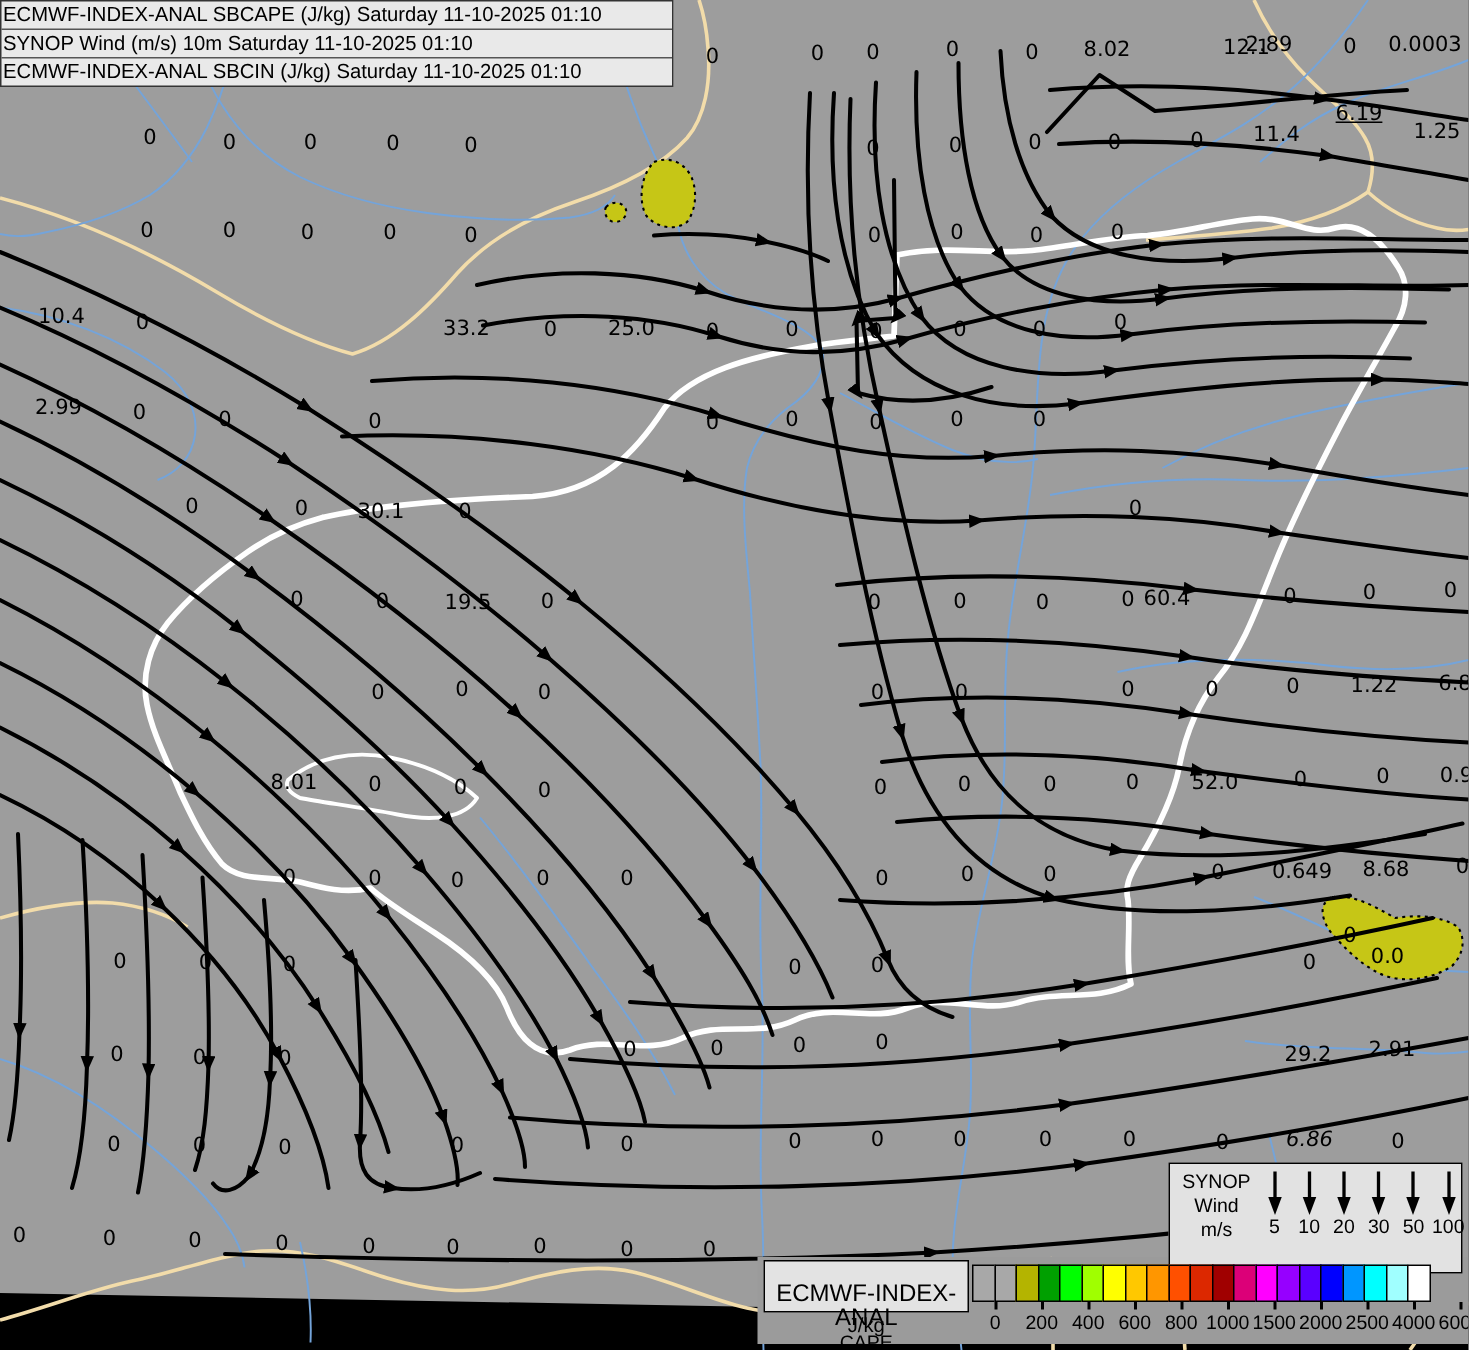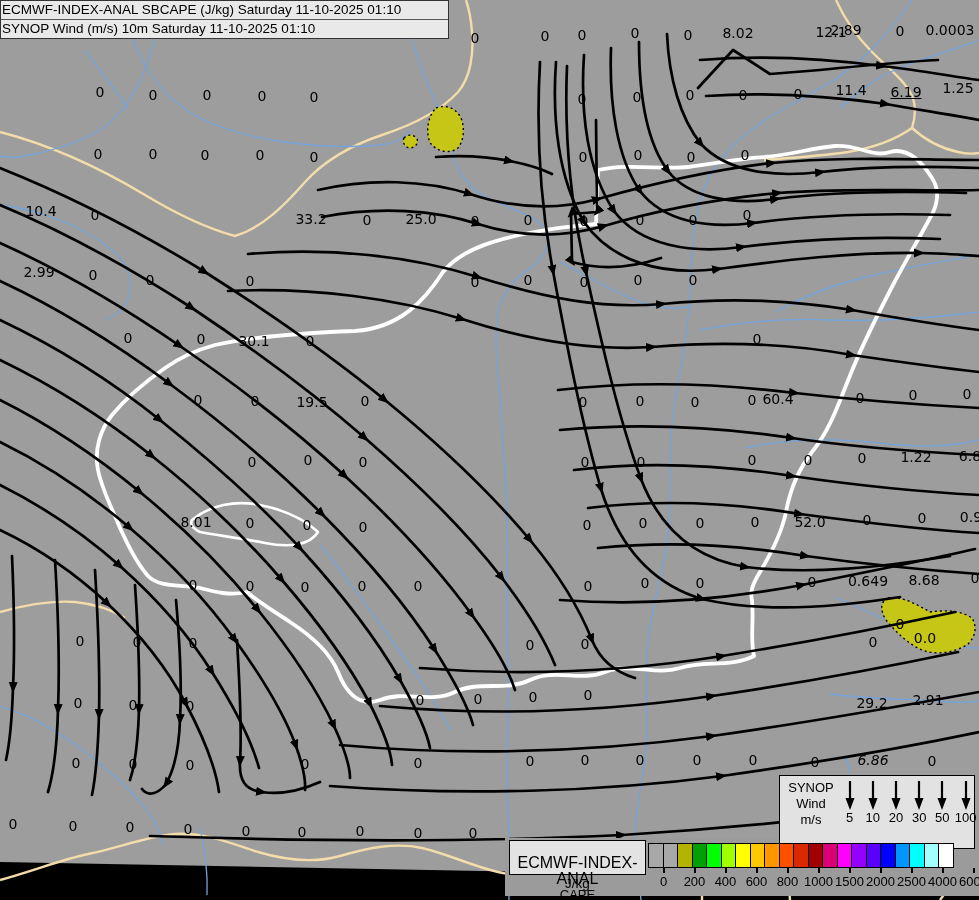--- a/index.html
+++ b/index.html
@@ -163,21 +163,21 @@
       <span class="vlabel" style="left: 950px; top: 30px;">0.0003</span>
       <span class="vlabel" style="left: 900px; top: 31px;">0</span>
       <span class="vlabel" style="left: 545px; top: 36px;">0</span>
       <span class="vlabel" style="left: 582px; top: 35px;">0</span>
       <span class="vlabel" style="left: 635px; top: 33px;">0</span>
       <span class="vlabel" style="left: 688px; top: 35px;">0</span>
       <span class="vlabel" style="left: 475px; top: 38px;">0</span>
       <span class="vlabel" style="left: 743px; top: 95px;">0</span>
       <span class="vlabel" style="left: 798px; top: 94px;">0</span>
       <span class="vlabel" style="left: 851px; top: 90px;">11.4</span>
-      <span class="vlabel" style="left: 906px; top: 92px; text-decoration: underline;">6.19</span>
+      <span class="vlabel" style="left: 906px; top: 76px; text-decoration: underline;">6.19</span>
       <span class="vlabel" style="left: 958px; top: 88px;">1.25</span>
       <span class="vlabel" style="left: 100px; top: 92px;">0</span>
       <span class="vlabel" style="left: 153px; top: 95px;">0</span>
       <span class="vlabel" style="left: 207px; top: 95px;">0</span>
       <span class="vlabel" style="left: 262px; top: 96px;">0</span>
       <span class="vlabel" style="left: 314px; top: 97px;">0</span>
       <span class="vlabel" style="left: 582px; top: 99px;">0</span>
       <span class="vlabel" style="left: 637px; top: 97px;">0</span>
       <span class="vlabel" style="left: 690px; top: 95px;">0</span>
       <span class="vlabel" style="left: 98px; top: 154px;">0</span>
@@ -297,20 +297,21 @@
       <span class="vlabel" style="left: 246px; top: 831px;">0</span>
       <span class="vlabel" style="left: 302px; top: 832px;">0</span>
       <span class="vlabel" style="left: 360px; top: 831px;">0</span>
       <span class="vlabel" style="left: 418px; top: 833px;">0</span>
       <span class="vlabel" style="left: 473px; top: 833px;">0</span>
     </div>
 
   <div id="hdr">
     <div class="hdr-row">ECMWF-INDEX-ANAL SBCAPE (J/kg) Saturday 11-10-2025 01:10</div>
     <div class="hdr-row">SYNOP Wind (m/s) 10m Saturday 11-10-2025 01:10</div>
+    <div class="hdr-row">ECMWF-INDEX-ANAL SBCIN (J/kg) Saturday 11-10-2025 01:10</div>
   </div>
 
   <div id="wleg">
     <div id="wleg-title">
       <div>SYNOP</div>
       <div>Wind</div>
       <div>m/s</div>
     </div>
     <div id="wind-cols">
         <div class="wcol">

